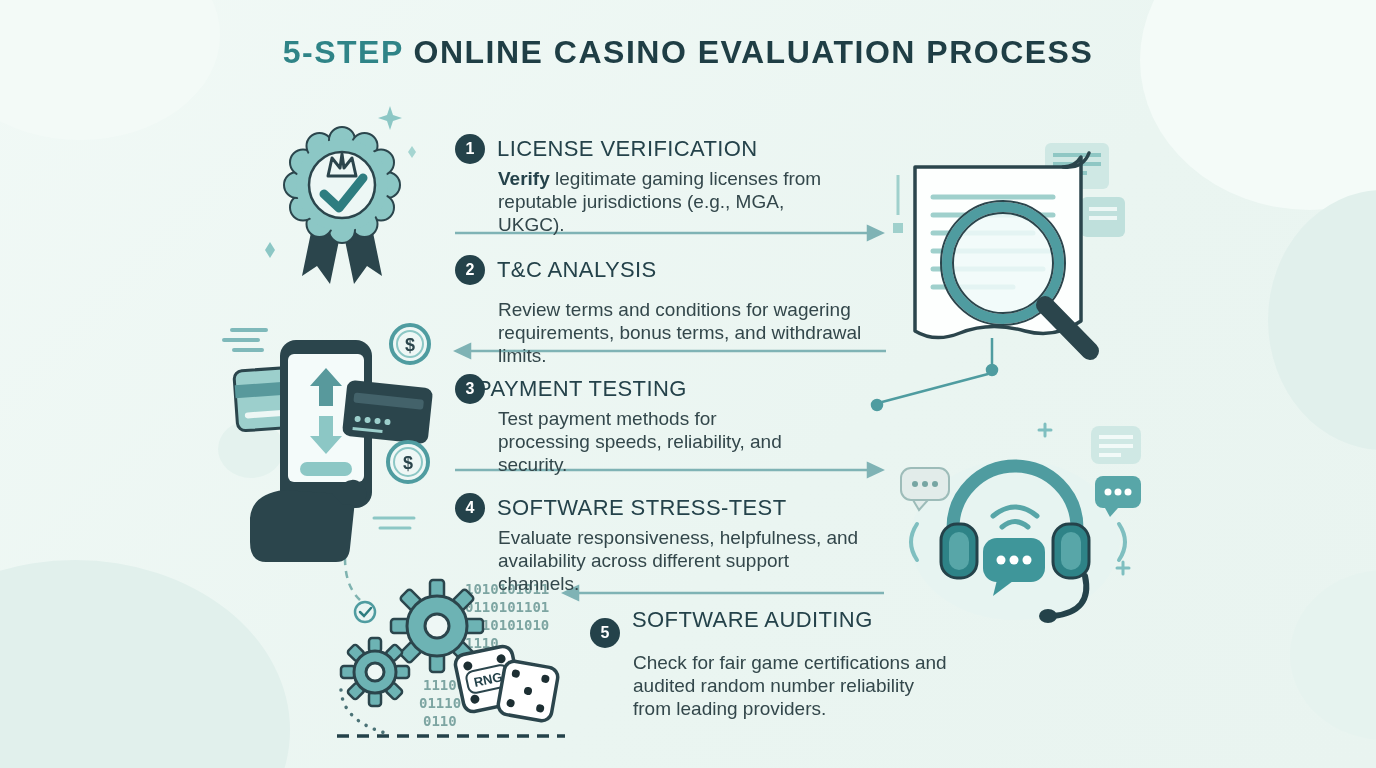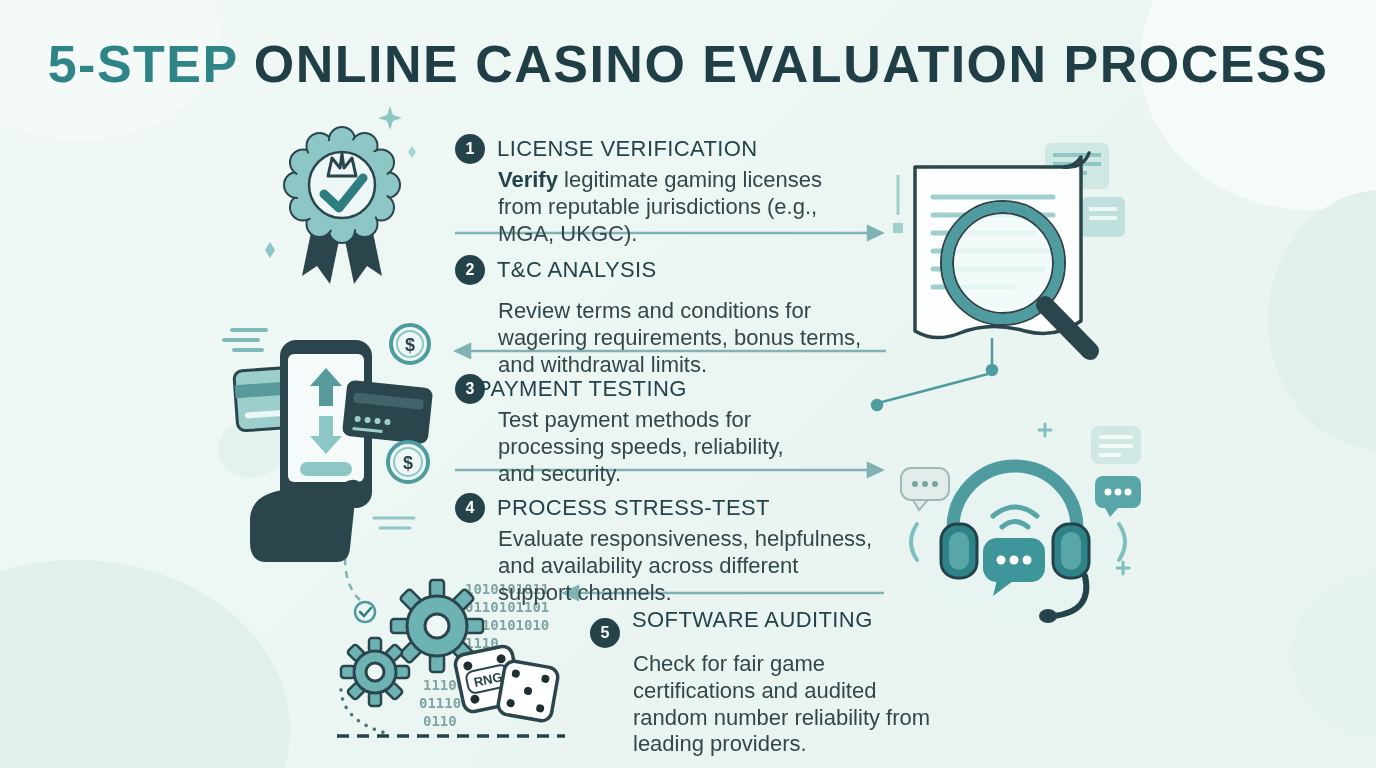--- a/index.html
+++ b/index.html
@@ -6,35 +6,35 @@
   html,body { width:1376px; height:768px; }
   body {
     position:relative; overflow:hidden;
     background:linear-gradient(135deg,#f1f9f6 0%, #eaf5f1 60%, #e9f4f0 100%);
     font-family:"Liberation Sans", sans-serif;
     color:#24424a;
   }
   .blob { position:absolute; border-radius:50%; }
   .title {
     position:absolute; top:34px; left:0; width:100%;
-    text-align:center; font-size:52px; font-weight:700;
+    text-align:center; font-size:32px; font-weight:700;
     letter-spacing:1.5px; color:#1f3e45;
   }
   .title .accent { color:#2f8487; }
   .step-num {
     position:absolute; width:30px; height:30px; border-radius:50%;
     background:#24424a; color:#ffffff; font-size:16px; font-weight:700;
     display:flex; align-items:center; justify-content:center; z-index:3;
   }
   .step-heading {
     position:absolute; font-size:22px; font-weight:400;
     letter-spacing:.4px; color:#24424a; z-index:3; white-space:nowrap;
   }
   .step-body {
-    position:absolute; font-size:22px; line-height:1.22;
+    position:absolute; font-size:19px; line-height:1.22;
     color:#33474b; z-index:3;
   }
   .step-body b { color:#24424a; }
   svg.icon, svg.overlay { position:absolute; z-index:2; }
   svg.overlay { pointer-events:none; }
 </style>
 </head>
 <body>
 
 <div class="blob" style="left:-60px;top:-70px;width:280px;height:210px;background:#f3faf7;"></div>
@@ -86,21 +86,21 @@
 
 <div class="step-num" style="left:455px;top:255px">2</div>
 <div class="step-heading" style="left:497px;top:257px">T&amp;C ANALYSIS</div>
 <div class="step-body" style="left:498px;top:298px;width:400px">Review terms and conditions for wagering requirements, bonus terms, and withdrawal limits.</div>
 
 <div class="step-num" style="left:455px;top:374px">3</div>
 <div class="step-heading" style="left:477px;top:376px">PAYMENT TESTING</div>
 <div class="step-body" style="left:498px;top:407px;width:315px">Test payment methods for processing speeds, reliability, and security.</div>
 
 <div class="step-num" style="left:455px;top:493px">4</div>
-<div class="step-heading" style="left:497px;top:495px">PROCESS STRESS-TEST</div>
+<div class="step-heading" style="left:497px;top:495px">SOFTWARE STRESS-TEST</div>
 <div class="step-body" style="left:498px;top:526px;width:375px">Evaluate responsiveness, helpfulness, and availability across different support channels.</div>
 
 <div class="step-num" style="left:590px;top:618px">5</div>
 <div class="step-heading" style="left:632px;top:607px">SOFTWARE AUDITING</div>
 <div class="step-body" style="left:633px;top:651px;width:320px">Check for fair game certifications and audited random number reliability from leading providers.</div>
 
 <svg class="icon" style="left:262px;top:100px" width="170" height="190" viewBox="0 0 170 190">
   <path d="M128 6 L131 15 L140 18 L131 21 L128 30 L125 21 L116 18 L125 15 Z" fill="#8cc7c5"></path>
   <path d="M150 46 l4 6 -4 6 -4 -6 z" fill="#a5d5d1"></path>
   <path d="M8 142 l5 8 -5 8 -5 -8 z" fill="#8cc7c5"></path>

